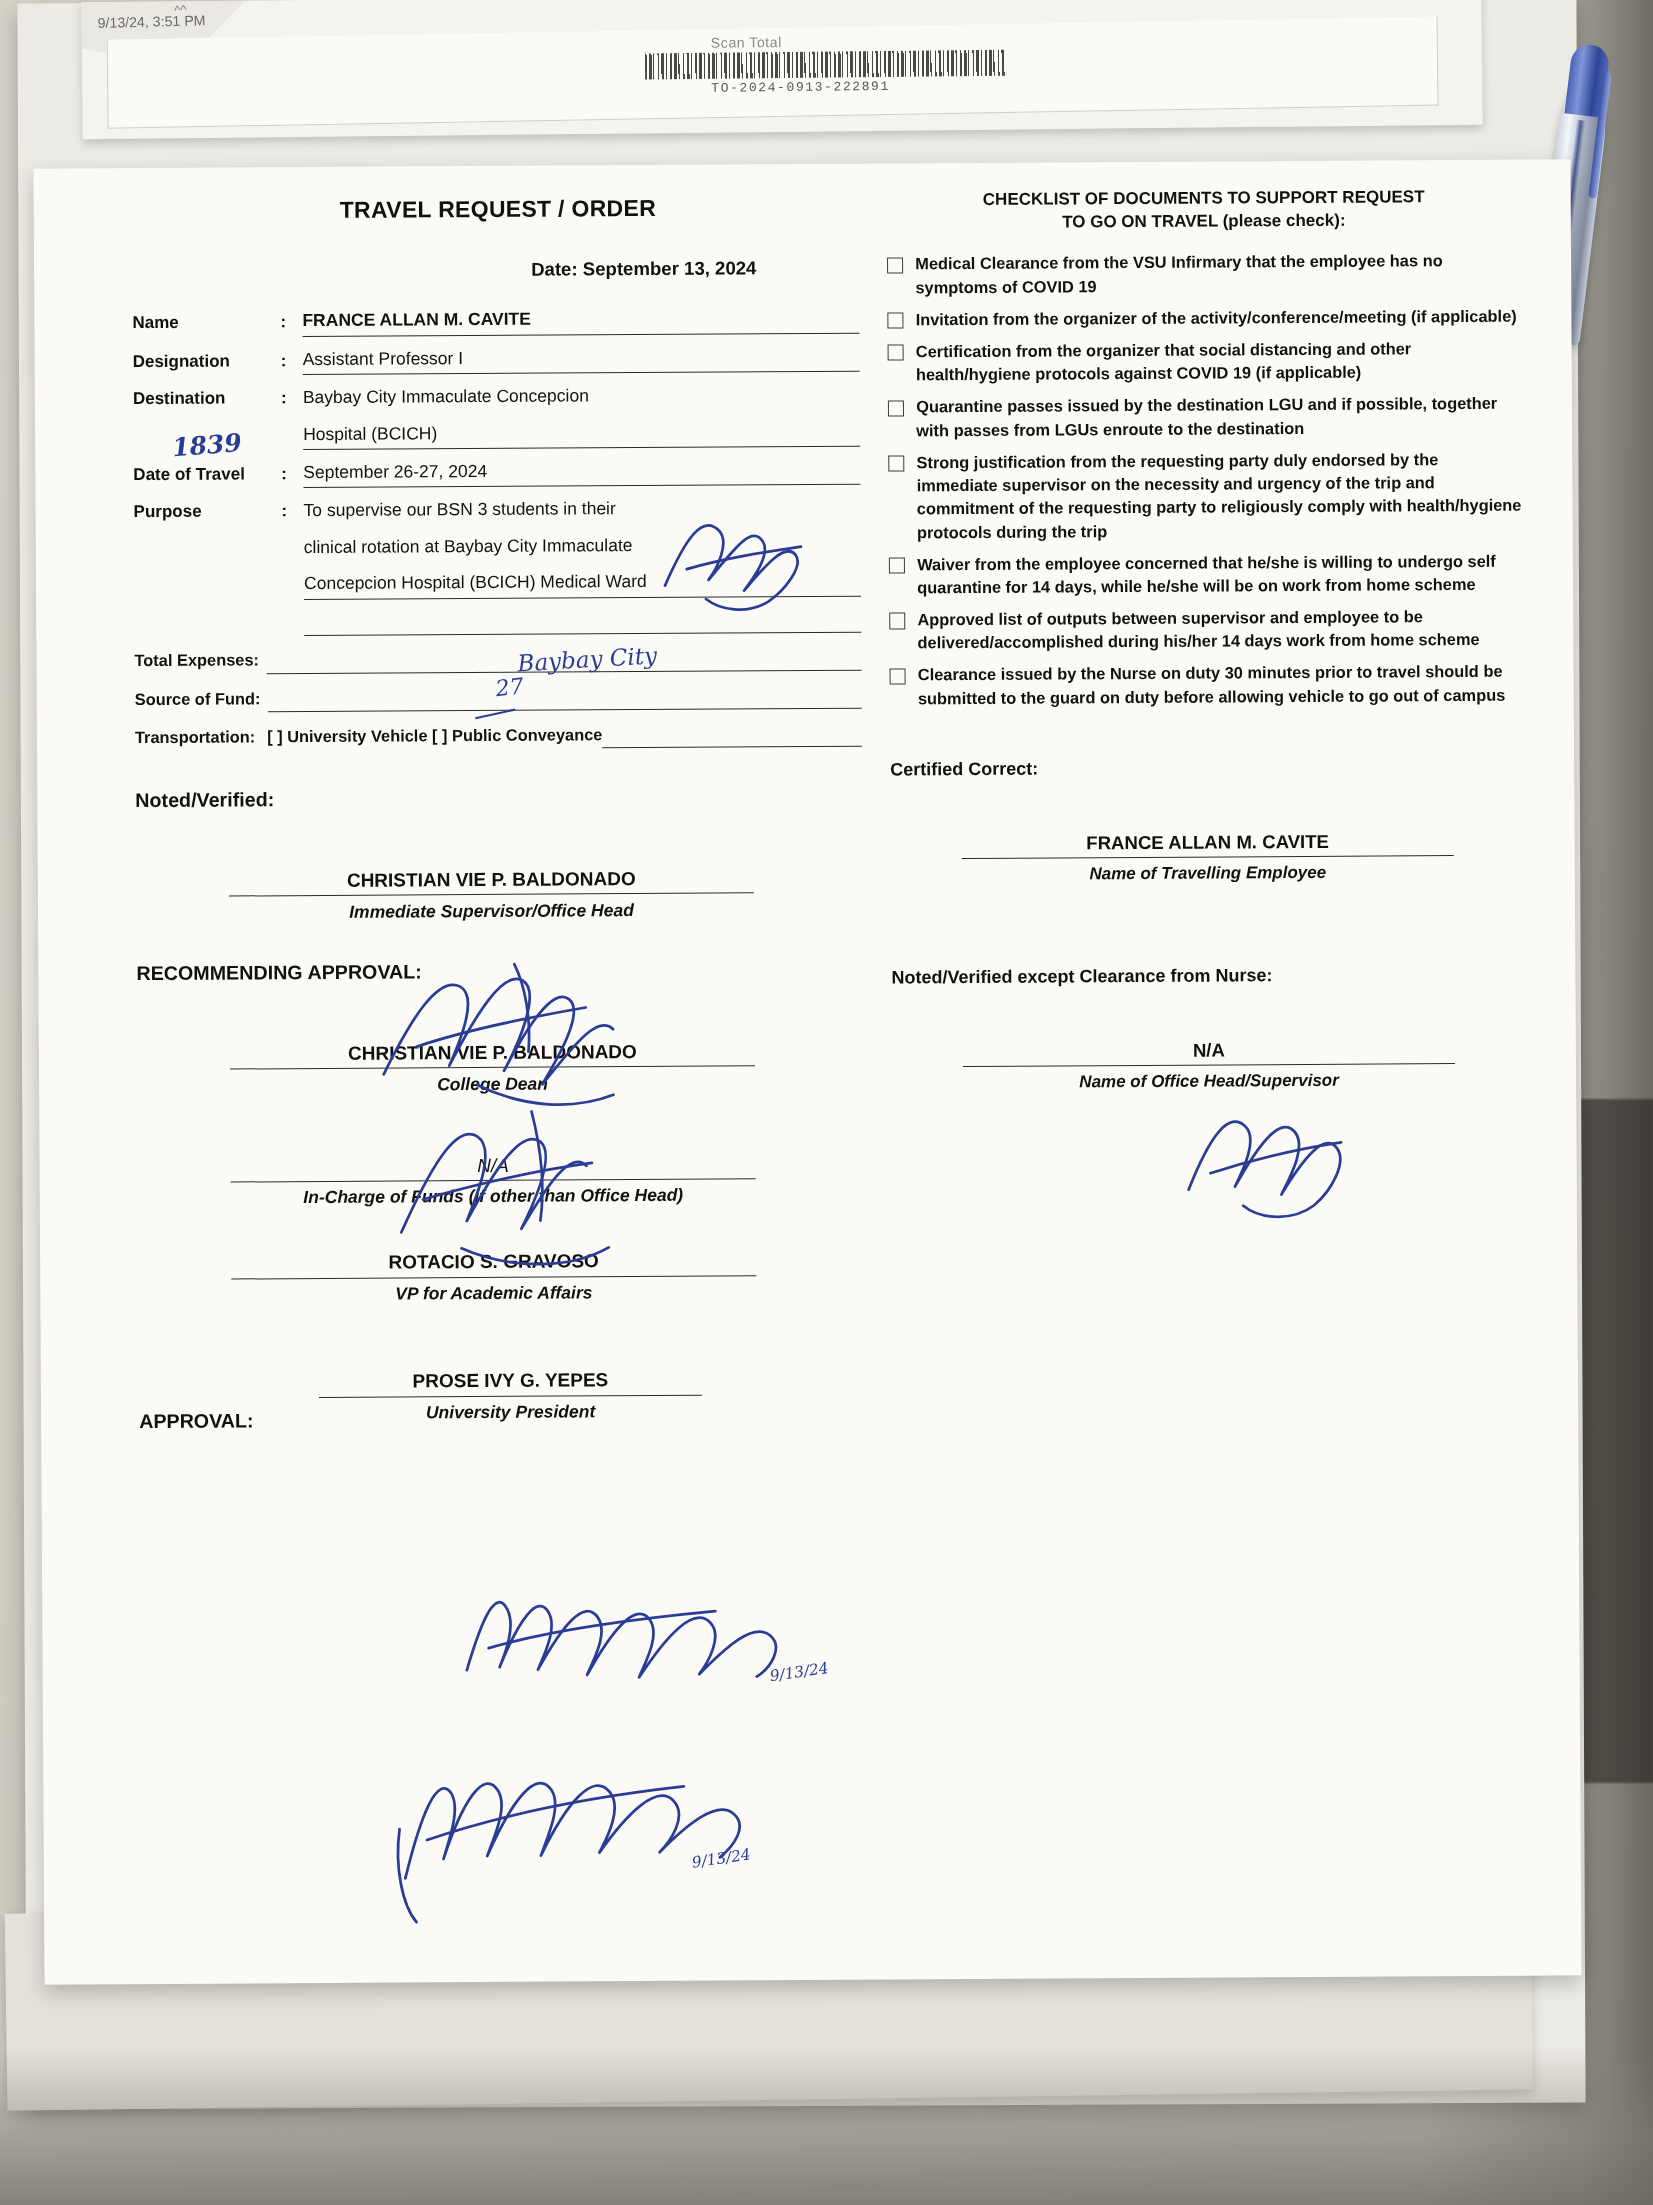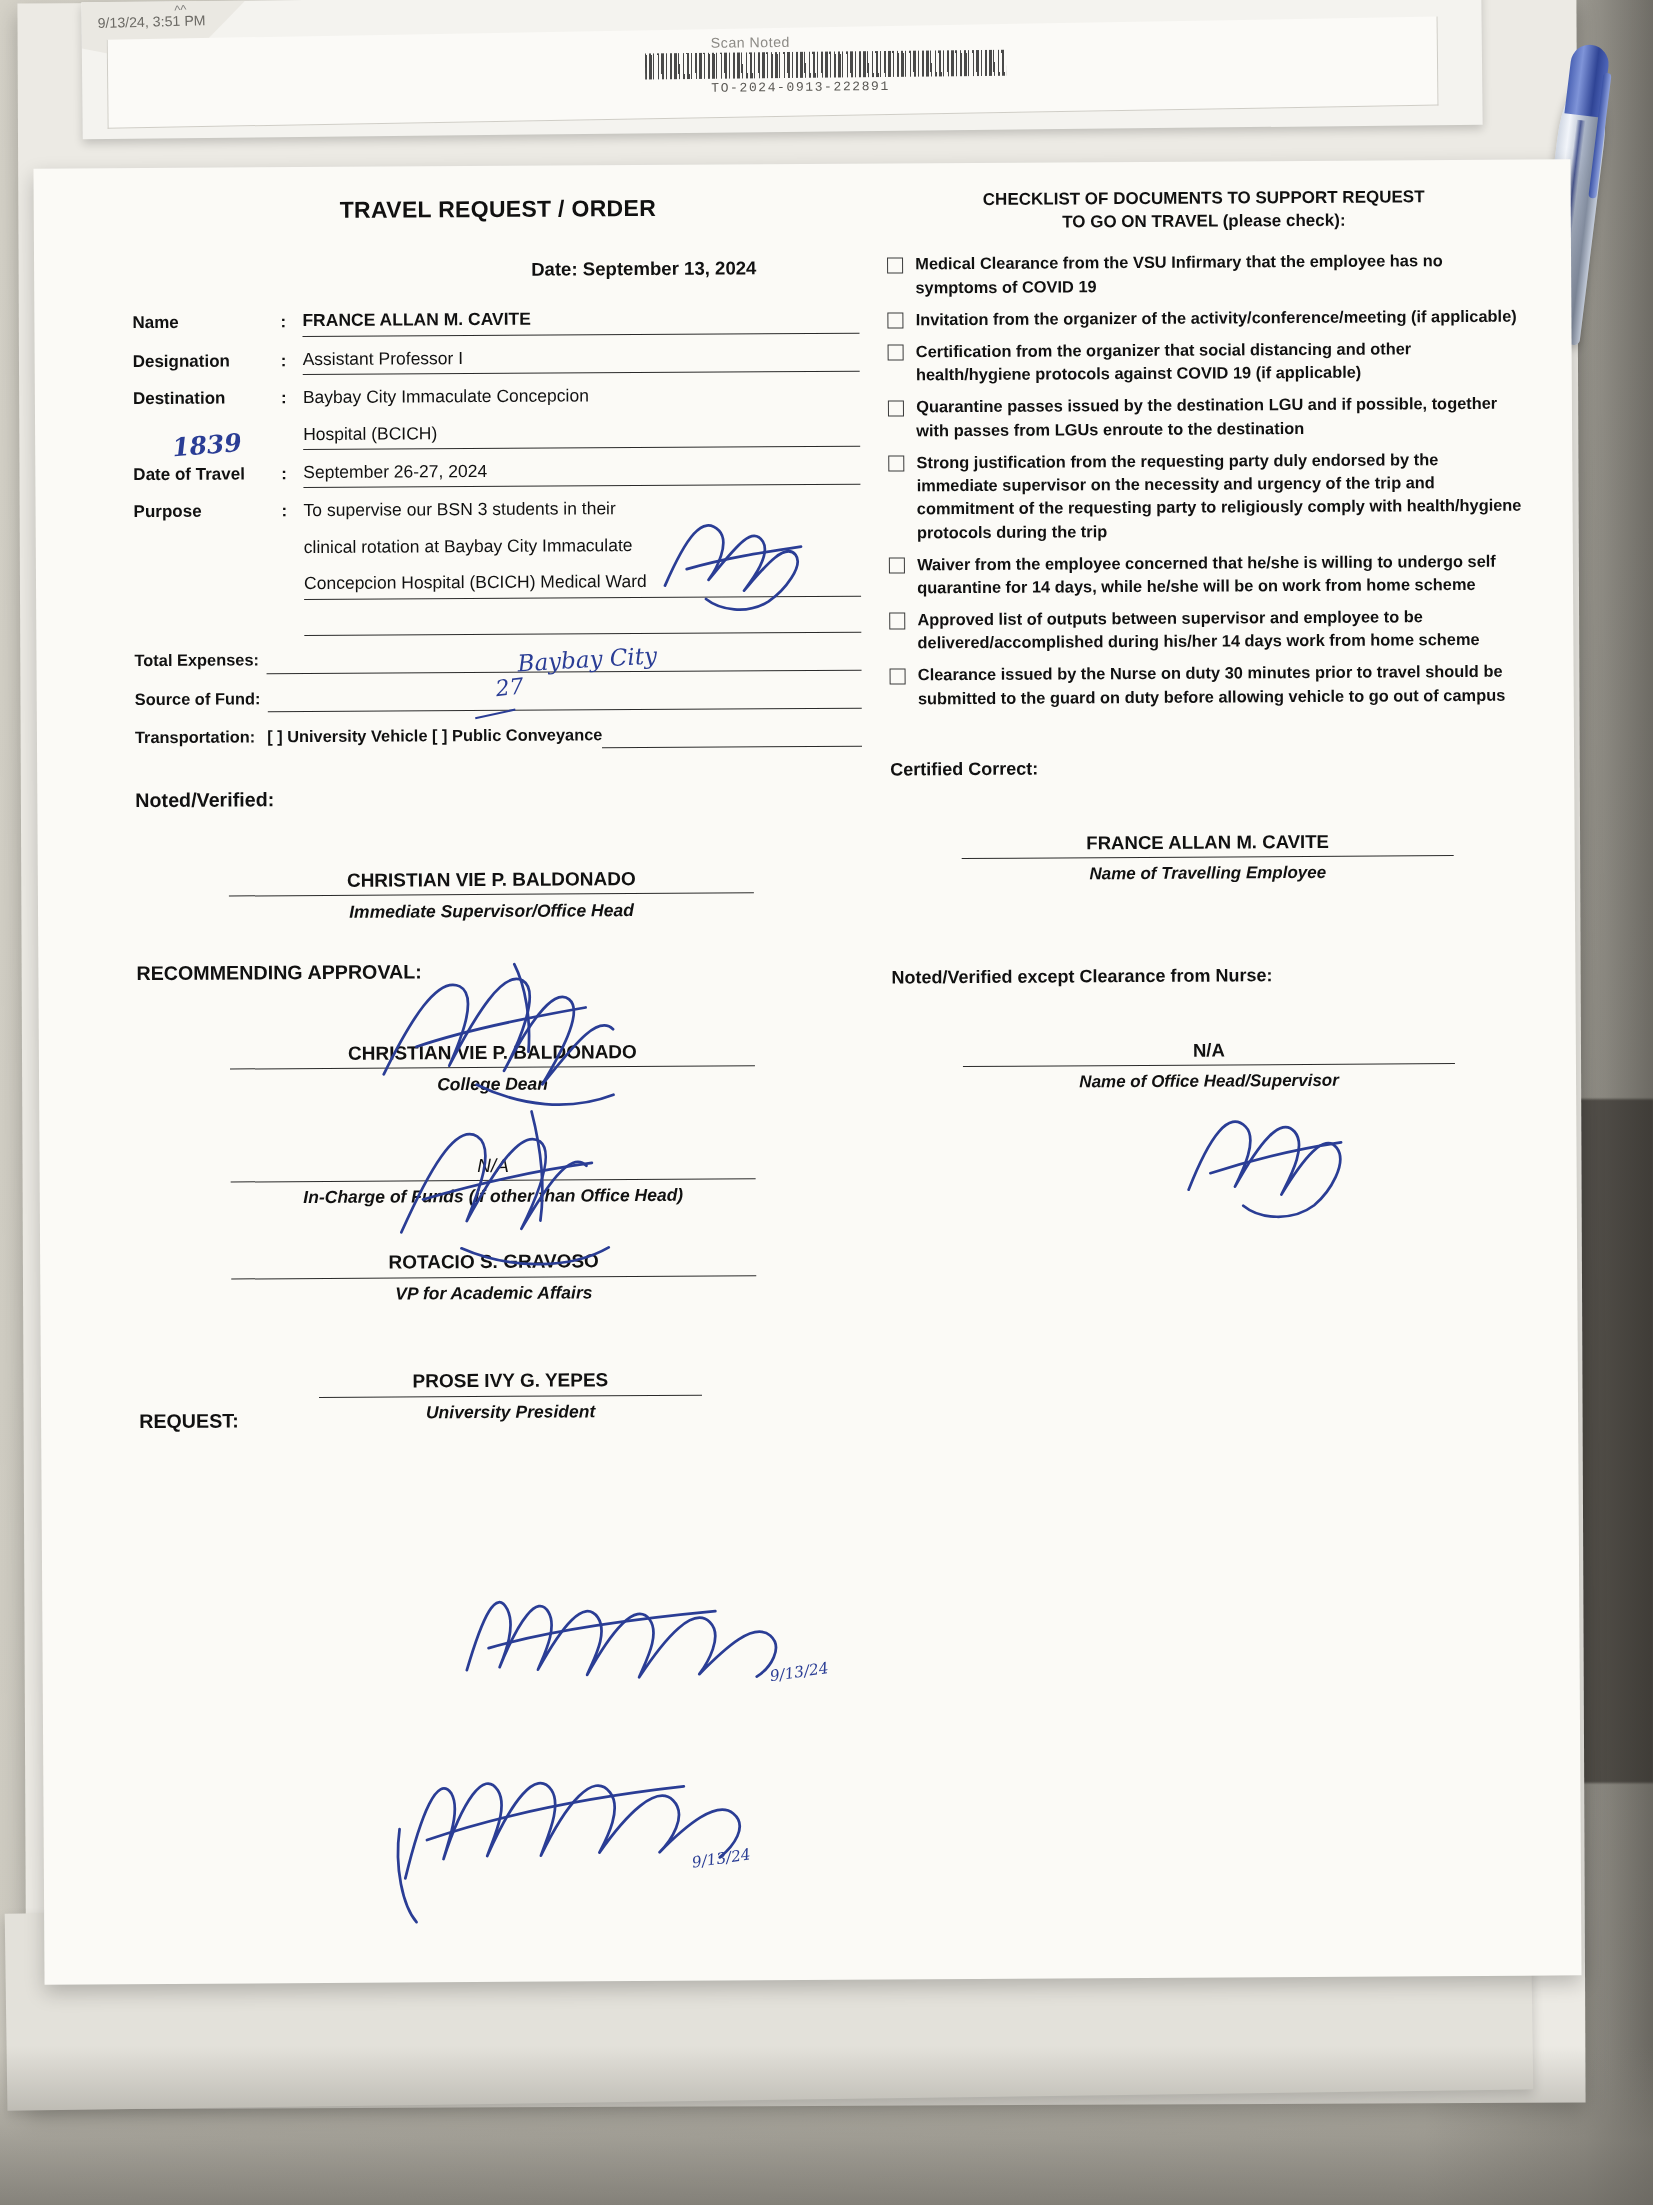--- a/index.html
+++ b/index.html
@@ -437,21 +437,21 @@
 <div class="desk-shadow-right"></div>
 
 <div class="paper-stack"></div>
 <div class="paper-stack2"></div>
 
 <div class="receipt">
   <div class="receipt-tear"></div>
   <div class="receipt-fold"></div>
   <div class="receipt-ts">9/13/24, 3:51 PM</div>
   <div class="slip-scribble">^^</div>
-  <div class="scan-here">Scan Noted</div>
+  <div class="scan-here">Scan Total</div>
   <div class="barcode"></div>
   <div class="barcode-num">TO-2024-0913-222891</div>
 </div>
 
 <div class="pen">
   <div class="pen-body"></div>
   <div class="pen-ink"></div>
   <div class="pen-cap"></div>
   <div class="pen-clip"></div>
 </div>
@@ -531,21 +531,21 @@
         <div class="sig-name na" style="margin-top:0">N/A</div>
         <div class="sig-role">In-Charge of Funds (if other than Office Head)</div>
       </div>
 
       <div class="sig-block" style="margin-top:44px">
         <div class="sig-name" style="margin-top:22px">ROTACIO S. GRAVOSO</div>
         <div class="sig-role">VP for Academic Affairs</div>
       </div>
 
       <div class="approved-wrap">
-        <div class="approved-label">REQUEST:</div>
+        <div class="approved-label">APPROVAL:</div>
         <div class="approved-sig">
           <div class="sig-name" style="margin-top:22px;margin-left:0;width:383px">PROSE IVY G. YEPES</div>
           <div class="sig-role" style="margin-left:0;width:383px">University President</div>
         </div>
       </div>
     </div>
 
     <div class="col-right">
       <div class="check-title">
         <div>CHECKLIST OF DOCUMENTS TO SUPPORT REQUEST</div>

